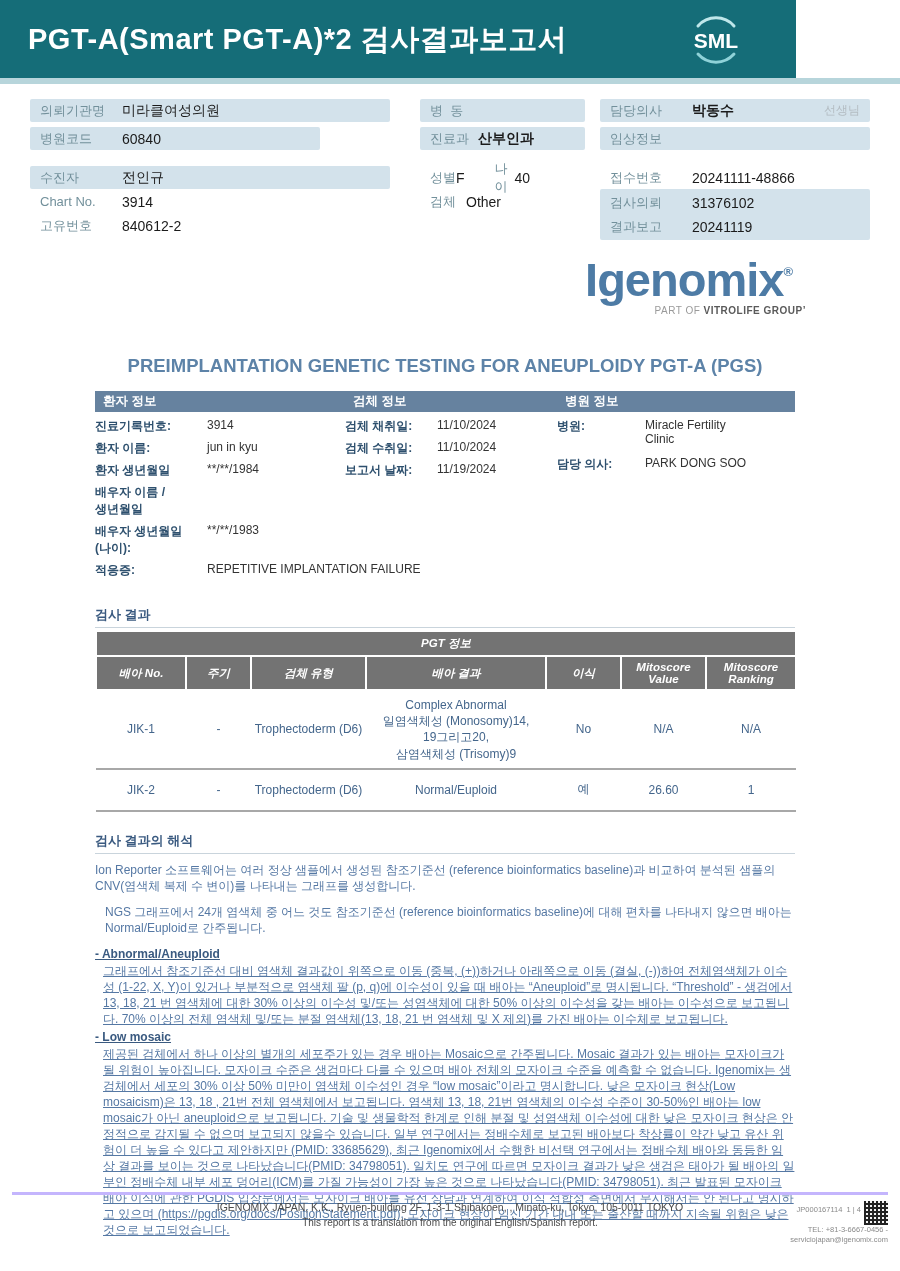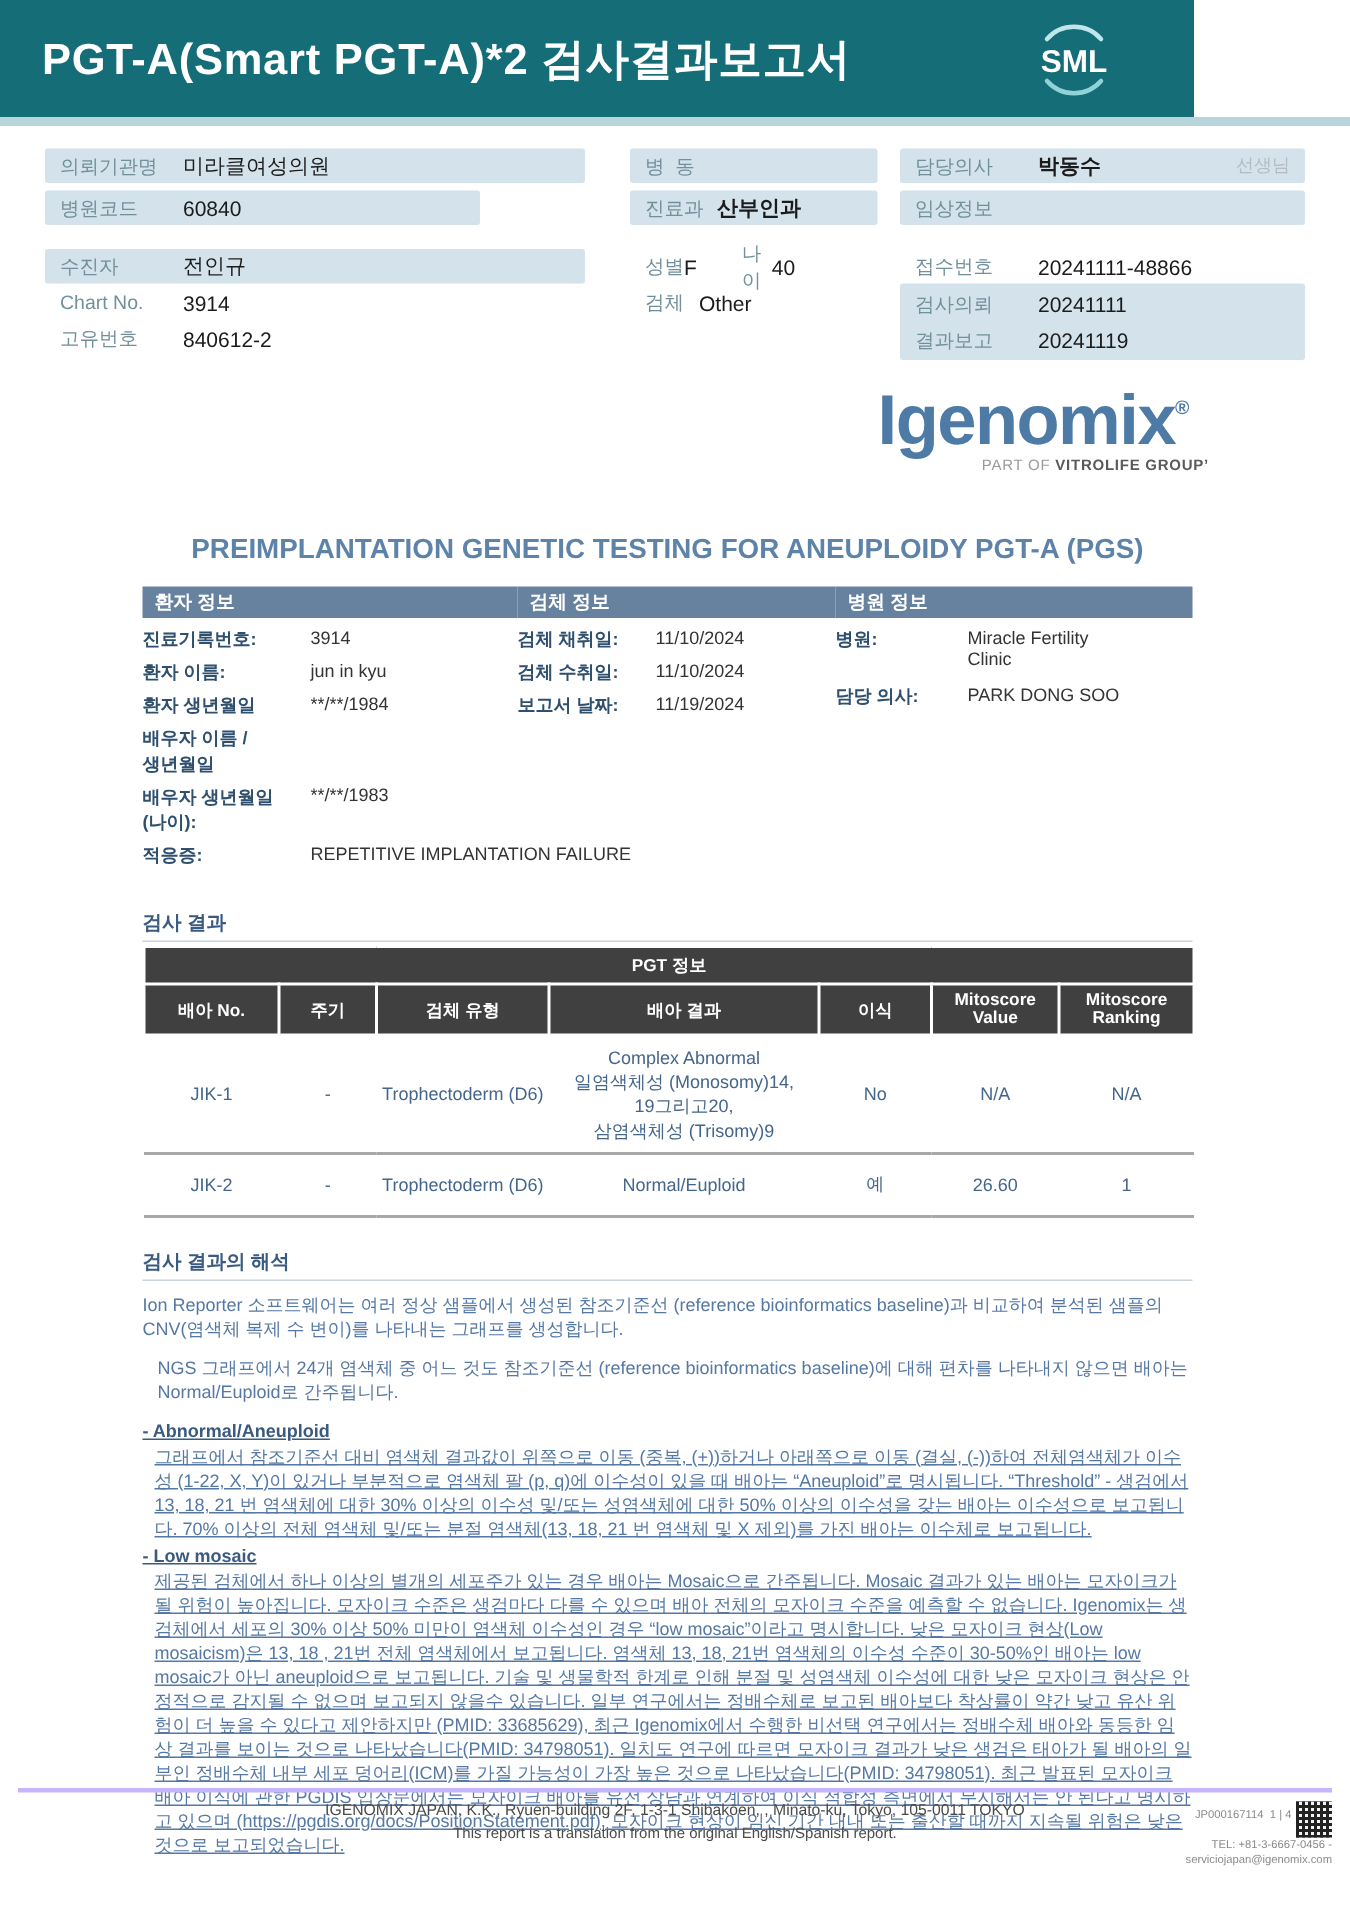--- a/index.html
+++ b/index.html
@@ -41,21 +41,21 @@
   .info-col1 .i-label { width:112px; }
   .info-col2 .i-label { width:92px; }
   .info-col3 .i-label { width:88px; }
   .i-value { color:#333; white-space:nowrap; }
   .i-value.wrap { white-space:normal; }
 
   .result-sec { margin-top:22px; }
   .sub-hdr { color:#3a5a80; font-weight:bold; font-size:13px; padding-bottom:3px; border-bottom:1px solid #c9d4dc; margin-bottom:0px; }
 
   table.res { width:700px; border-collapse:collapse; table-layout:fixed; margin-top:2px; }
-  table.res th { background:#404040; color:#fff; font-size:11.5px; font-weight:bold; padding:4px 2px; border:2px solid #fff; }
+  table.res th { background:#737373; color:#fff; font-size:11.5px; font-weight:bold; padding:4px 2px; border:2px solid #fff;font-style:italic; }
   table.res td { font-size:12px; color:#44668c; text-align:center; vertical-align:middle; padding:6px 2px; }
   table.res tbody tr { border-bottom:2px solid #a8a8a8; }
   .res-line { line-height:1.35; }
 
   .interp-sec { margin-top:20px; }
   .interp-body { margin-top:8px; color:#5578a4; font-size:12px; line-height:16px; }
   .interp-body p { margin-bottom:10px; }
   .interp-body .indent { margin-left:10px; }
   .interp-h { font-weight:bold; color:#3a5a80; text-decoration:underline; margin:2px 0 1px 0; }
   .interp-body .after-h { margin-left:8px; margin-bottom:2px;text-decoration:underline; }
@@ -135,21 +135,21 @@
     <span class="f-label">임상정보</span>
     <span class="f-value"></span>
   </div>
   <div class="f-row" style="left:600px;top:166px;width:270px">
     <span class="f-label">접수번호</span>
     <span class="f-value">20241111-48866</span>
   </div>
   <div class="blk-bg" style="left:600px;top:189px;width:270px;height:51px"></div>
   <div class="f-row" style="left:600px;top:191px;width:277px">
     <span class="f-label">검사의뢰</span>
-    <span class="f-value">20241111</span>
+    <span class="f-value">31376102</span>
   </div>
   <div class="f-row" style="left:600px;top:215px;width:270px">
     <span class="f-label">결과보고</span>
     <span class="f-value">20241119</span>
   </div>
 
   <div class="brand">
     <div class="brand-word"><span>Igenomix</span><span class="brand-reg">®</span></div>
     <div class="brand-tag"><span>PART OF </span><b>VITROLIFE GROUP’</b></div>
   </div>

